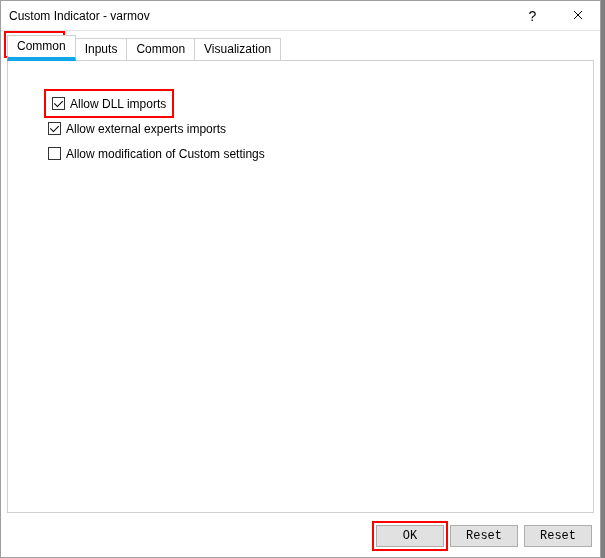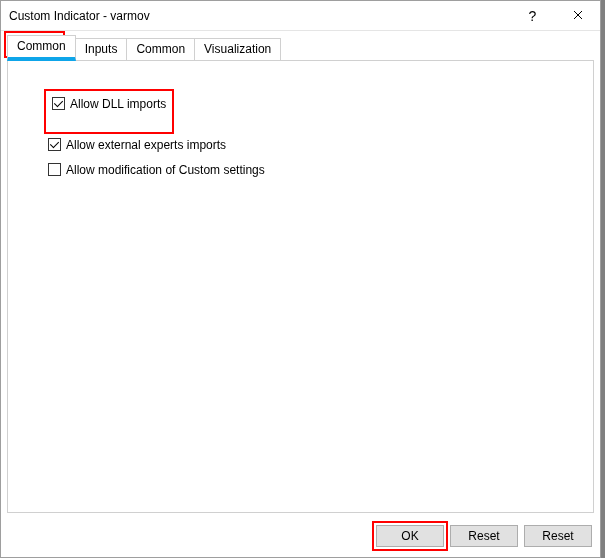--- a/index.html
+++ b/index.html
@@ -122,20 +122,21 @@
     height: 22px;
     border: 1px solid #adadad;
     background: #e1e1e1;
     font-size: 12px;
     color: #000;
     cursor: pointer;
     display: inline-flex;
     align-items: center;
     justify-content: center;
     padding: 0 12px;
+    font-family: Liberation Mono, monospace;
   }
   
   .hl-tab {
     position: absolute;
     border: 2px solid #ff0000;
     pointer-events: none;
   }
   .hl {
     outline: 2px solid #ff0000;
     outline-offset: 2px;
@@ -178,21 +179,21 @@
     </div>
     <div class="tab">
       <span>Visualization</span>
     </div>
     <div class="hl-tab" style="left:3px; top:0px; width:61px; height:27px;"></div>
   </div>
 
   <div class="tabpanel">
 
     <div class="row-wrap hl" style="margin-bottom:6px;">
-      <div class="check-row" style="margin-bottom:16px;">
+      <div class="check-row" style="margin-bottom:0;">
         <span class="checkbox checked"></span>
         <span class="check-label">Allow DLL imports</span>
       </div>
     </div>
 
     <div class="check-row">
       <span class="checkbox checked"></span>
       <span class="check-label">Allow external experts imports</span>
     </div>
 

